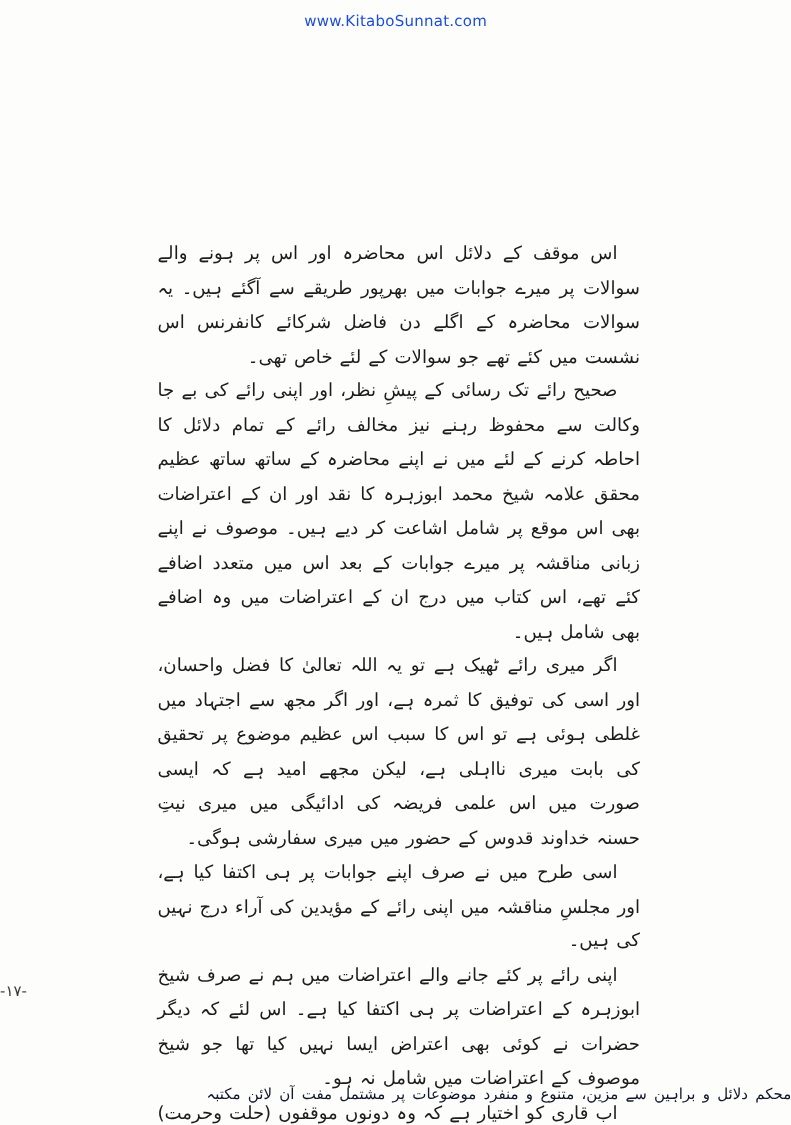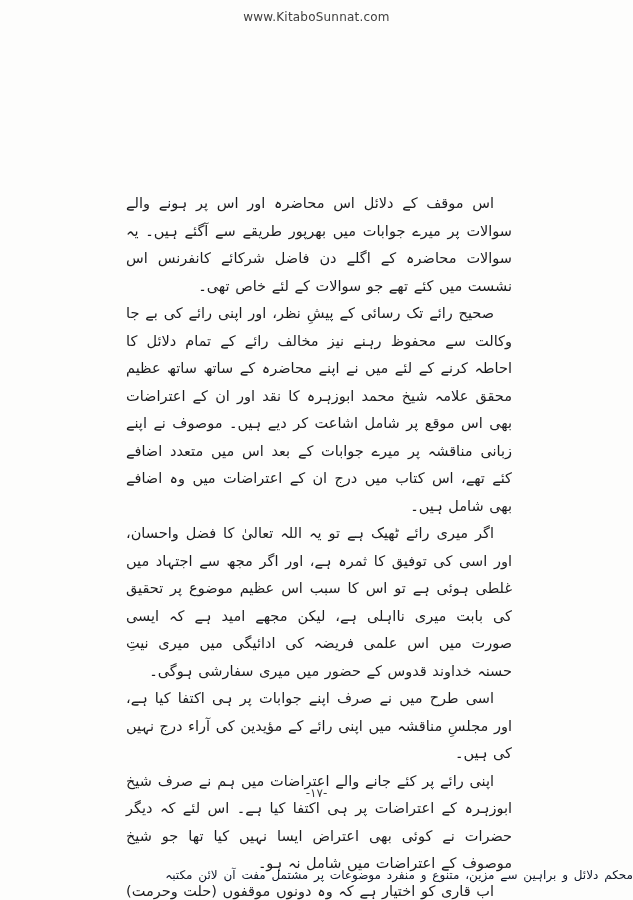--- a/index.html
+++ b/index.html
@@ -11,42 +11,42 @@
   }
   .page{
     position:absolute;inset:0;background:#fdfdfc;
   }
   
   .header{
     position:absolute;top:6px;left:0;width:100%;
     text-align:center;
   }
   .header .url{
-    font-size:12px;color:#404040;letter-spacing:.2px;
+    font-size:12px;color:#1d4ed8;letter-spacing:.2px;
     font-family:"DejaVu Sans",sans-serif;
     text-decoration:none;
   }
   
   .content{
     position:absolute;top:190px;left:126px;width:386px;
     direction:rtl;
     color:#1c1c1e;
   }
   .content p{
     margin:0;
     font-size:14.5px;
     line-height:27.5px;
     text-align:justify;
     text-align-last:right;
     text-indent:18px;
     word-spacing:1px;
   }
   .page-number{
     position:absolute;top:786px;left:0;width:100%;
-    text-align:center;
+    text-align:left;
     font-size:12px;color:#3a3a3c;
     direction:rtl;
   }
   .footer{
     position:absolute;top:868px;left:0;width:100%;
     text-align:right;
     direction:rtl;
     font-size:12px;
     color:#0f172a;
     word-spacing:2px;

